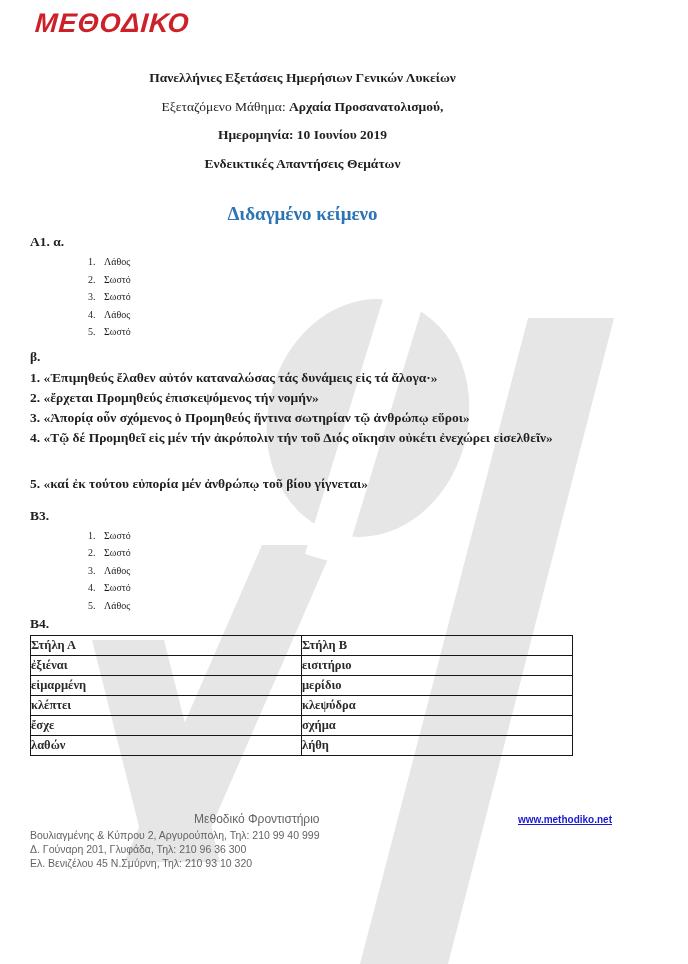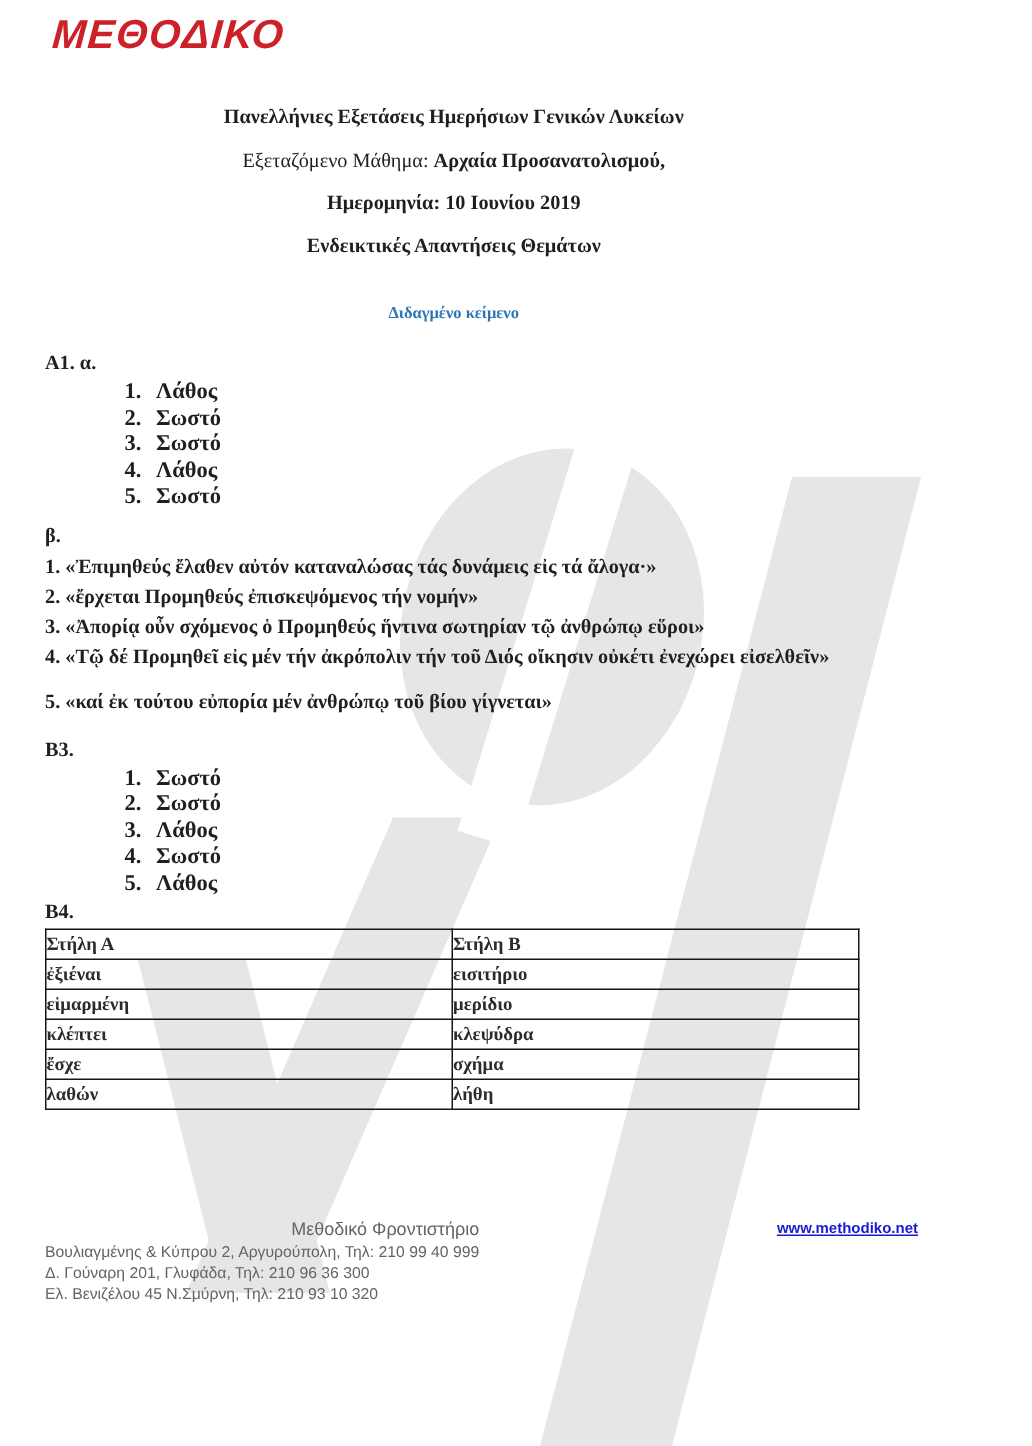--- a/index.html
+++ b/index.html
@@ -18,34 +18,34 @@
     font-weight:900; font-style:italic; font-size:27px; letter-spacing:1px;
     transform:skewX(-4deg);
   }
 
   .headers{position:absolute; left:30px; top:70px; width:545px; text-align:center;}
   .hline{margin:0 0 12.5px 0; font-size:13.5px; line-height:16px; font-weight:bold;}
   .hline .plain{font-weight:normal;}
 
   .section-title{
     position:absolute; left:30px; top:203px; width:545px; text-align:center;
-    font-size:11px; font-weight:bold;
+    font-size:19px; font-weight:bold;
   }
 
   .bodycol{position:absolute; left:30px; top:233px; width:612px;}
   .lbl{font-size:13.5px; font-weight:bold; line-height:17px; margin:0;}
   ol.anslist{
     margin:3px 0 0 0; padding:0 0 0 68px; list-style:decimal;
-    font-size:15px; font-weight:bold; line-height:17.5px;
+    font-size:10px; font-weight:normal; line-height:17.5px;
   }
   ol.anslist li{padding-left:6px;}
   .beta-label{margin-top:7px;}
   .quotes{margin:3px 0 0 0;}
   .quotes p{margin:0; font-size:13.5px; font-weight:bold; line-height:20px;}
-  .quotes p.last{margin-top:10px;}
+  .quotes p.last{margin-top:26px;}
   .b3-label{margin-top:13px;}
   .b4-label{margin-top:1px;}
 
   table.matchtable{
     width:543px; border-collapse:collapse; margin-top:3px;
     table-layout:fixed;
   }
   table.matchtable th, table.matchtable td{
     border:1px solid #161616; text-align:left; vertical-align:middle;
     font-size:12.5px; font-weight:bold; height:19px; padding:0;

